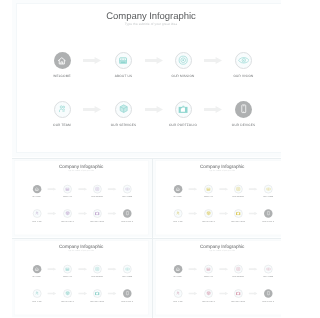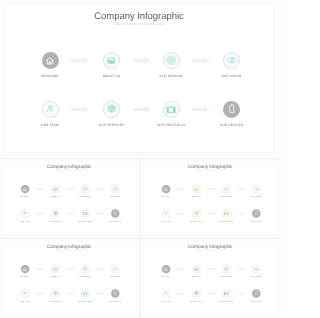--- a/index.html
+++ b/index.html
@@ -1,17 +1,17 @@
 <!DOCTYPE html>
 <html><head>
 <meta charset="utf-8">
 <style>
   html,body{margin:0;padding:0;}
   body{width:281px;height:318px;background:#ffffff;font-family:"Liberation Sans",sans-serif;overflow:hidden;-webkit-font-smoothing:antialiased;text-rendering:geometricPrecision;}
-  .root{position:relative;width:281px;height:318px;background:#fff;}
+  .root{position:relative;width:281px;height:318px;background:#fff;margin-left:12px;}
 
   
   .hero{position:absolute;left:0;top:0;width:281px;height:157px;background:#fafcfd;}
   .hero-inner{position:absolute;left:4px;top:3px;width:270px;height:150px;background:#fff;
               border:1px solid #f3f7f9;box-sizing:border-box;}
 
   .title{position:absolute;left:0;right:0;top:7px;text-align:center;
          font-size:9.5px;color:#5a5c5e;letter-spacing:-0.05px;font-weight:400;}
   .subtitle{position:absolute;left:0;right:0;top:17.6px;text-align:center;
             font-size:3.2px;color:#c6c9cb;letter-spacing:.1px;}

